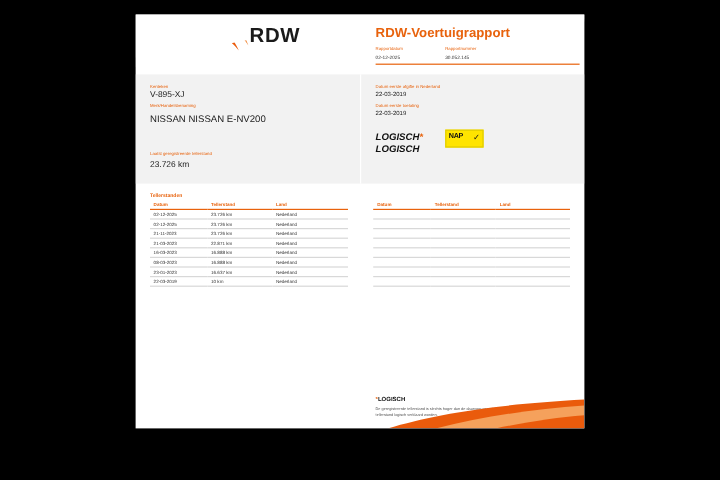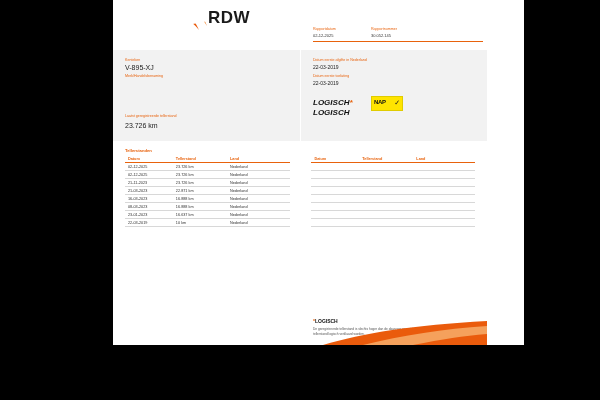--- a/index.html
+++ b/index.html
@@ -1,17 +1,17 @@
 <!DOCTYPE html>
 <html><head>
 <meta charset="utf-8">
 <style>
   html,body{margin:0;padding:0;background:#000;}
   body{width:600px;height:400px;overflow:hidden;font-family:"Liberation Sans",sans-serif;}
-  .page{position:absolute;left:113px;top:0;width:374px;height:345px;background:#ffffff;overflow:hidden;padding-left:37px;}
+  .page{position:absolute;left:113px;top:12px;width:374px;height:345px;background:#ffffff;overflow:hidden;}
 
   
   .swoosh{position:absolute;left:0;top:0;width:374px;height:44px;overflow:hidden;}
   .swoosh svg{position:absolute;left:0;top:0;}
 
   .logo{position:absolute;left:95px;top:8px;font-size:17px;font-weight:bold;color:#1a1a1a;letter-spacing:.5px;}
 
   .rapport-title{position:absolute;left:200px;top:10px;font-size:11px;font-weight:bold;color:#e8620c;}
   .rapport-meta{position:absolute;left:200px;top:27px;width:170px;font-size:3.6px;color:#333;}
   .rapport-meta .row{display:flex;}
@@ -74,20 +74,21 @@
     <svg width="374" height="44" viewBox="0 0 374 44">
       <path d="M0 0 H374 V6 C300 10 240 20 180 34 C120 44 60 42 0 44 Z" fill="#ffffff"></path>
       <path d="M55 4 C70 6 80 16 86 30 C78 20 66 12 52 9 Z" fill="#ea5b0c"></path>
       <path d="M68 2 C82 5 90 14 94 26 C88 16 78 8 66 5 Z" fill="#f08a3c"></path>
       <path d="M0 0 H374 V4 C260 6 160 10 90 22 C60 28 26 33 0 36 Z" fill="#ffffff"></path>
     </svg>
   </div>
 
   <div class="logo">RDW</div>
 
+  <div class="rapport-title">RDW-Voertuigrapport</div>
 
   <div class="rapport-meta">
     <div class="row">
       <div class="col">
           <div class="lbl">Rapportdatum</div>
         </div>
       <div class="col">
           <div class="lbl">Rapportnummer</div>
         </div>
     </div>
@@ -105,20 +106,23 @@
   <div class="panel">
     <div class="divider"></div>
 
     <div class="blk kenteken">
       <div class="cap">Kenteken</div>
       <div class="big2">V-895-XJ</div>
     </div>
 
     <div class="blk merk">
       <div class="cap">Merk/Handelsbenaming</div>
+    </div>
+    <div class="blk merkname">
+      <div class="big">NISSAN NISSAN E-NV200</div>
     </div>
 
     <div class="blk laatste">
       <div class="cap">Laatst geregistreerde tellerstand</div>
     </div>
     <div class="blk km">
       <div class="big2">23.726 km</div>
     </div>
 
     <div class="blk r1">

